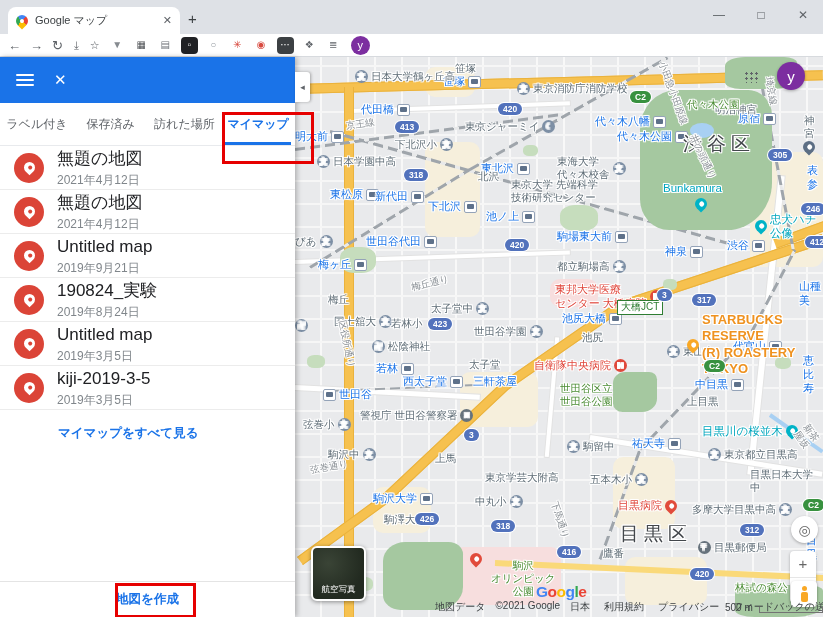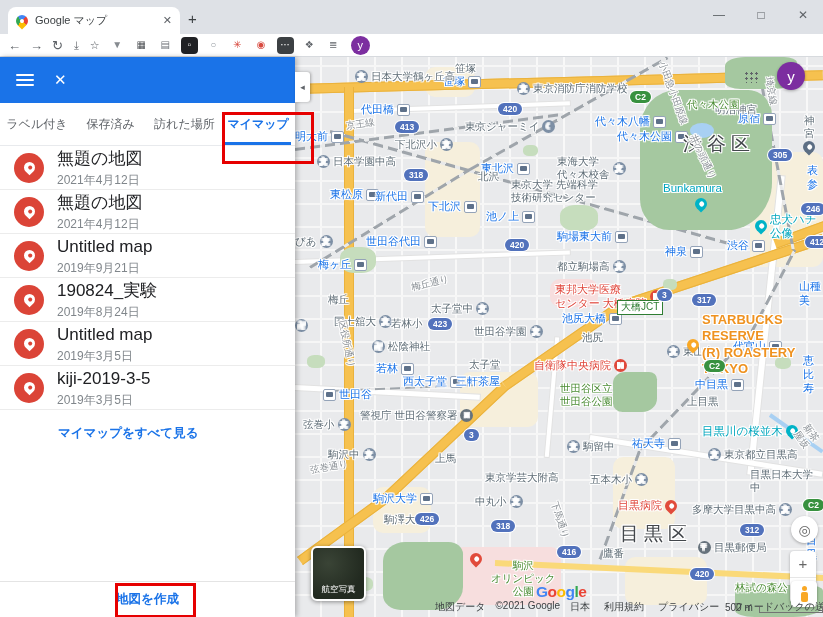--- a/index.html
+++ b/index.html
@@ -294,21 +294,21 @@
       <div class="mlabel t-sta icon-r" style="left: 81px; top: 305px;">
         <span class="micon ic-sta"></span>
         <span class="mtext">若林</span>
       </div>
 
       <div class="mlabel t-sta icon-r" style="left: 108px; top: 318px;">
         <span class="micon ic-sta"></span>
         <span class="mtext">西太子堂</span>
       </div>
 
-      <div class="mlabel t-sta" style="left: 161px; top: 318px; font-family: Liberation Serif, serif;">
+      <div class="mlabel t-sta" style="left: 178px; top: 318px; font-family: Liberation Serif, serif;">
         
         <span class="mtext">三軒茶屋</span>
       </div>
 
       <div class="mlabel t-sta icon-r" style="left: 300px; top: 58px;">
         <span class="micon ic-sta"></span>
         <span class="mtext">代々木八幡</span>
       </div>
 
       <div class="mlabel t-sta icon-r" style="left: 322px; top: 73px;">

